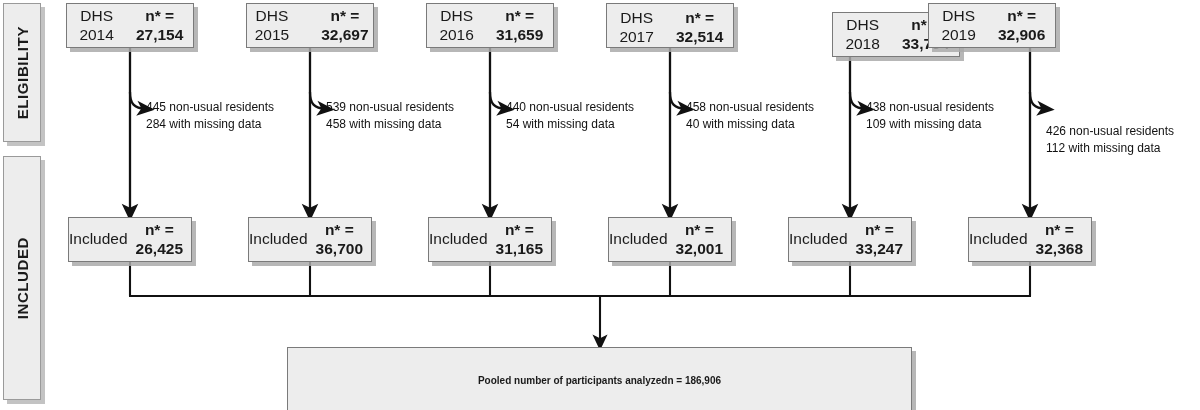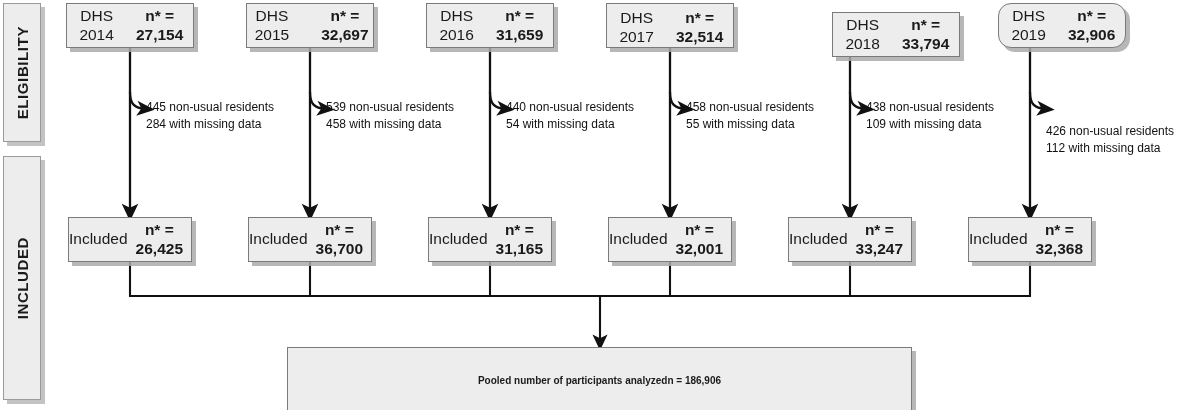--- a/index.html
+++ b/index.html
@@ -169,40 +169,40 @@
     <div class="count">n* = 31,659</div>
   </div>
   <div class="box survey-box" style="left:606px;align-items:flex-end;">
     <div class="title">DHS 2017</div>
     <div class="count">n* = 32,514</div>
   </div>
   <div class="box survey-box" style="left:832px;margin-top:9px;">
     <div class="title">DHS 2018</div>
     <div class="count">n* = 33,794</div>
   </div>
-  <div class="box survey-box" style="left:998px;border-radius:13px;">
+  <div class="box survey-box" style="left:928px;">
     <div class="title">DHS 2019</div>
     <div class="count">n* = 32,906</div>
   </div>
 
   <div class="exclusion" style="left:146px;">
     <div>445 non-usual residents</div>
     <div>284 with missing data</div>
   </div>
   <div class="exclusion" style="left:326px;">
     <div>539 non-usual residents</div>
     <div>458 with missing data</div>
   </div>
   <div class="exclusion" style="left:506px;">
     <div>440 non-usual residents</div>
     <div>54 with missing data</div>
   </div>
   <div class="exclusion" style="left:686px;">
     <div>458 non-usual residents</div>
-    <div>55 with missing data</div>
+    <div>40 with missing data</div>
   </div>
   <div class="exclusion" style="left:866px;">
     <div>438 non-usual residents</div>
     <div>109 with missing data</div>
   </div>
   <div class="exclusion" style="left:1046px;margin-top:24px;">
     <div>426 non-usual residents</div>
     <div>112 with missing data</div>
   </div>
 

